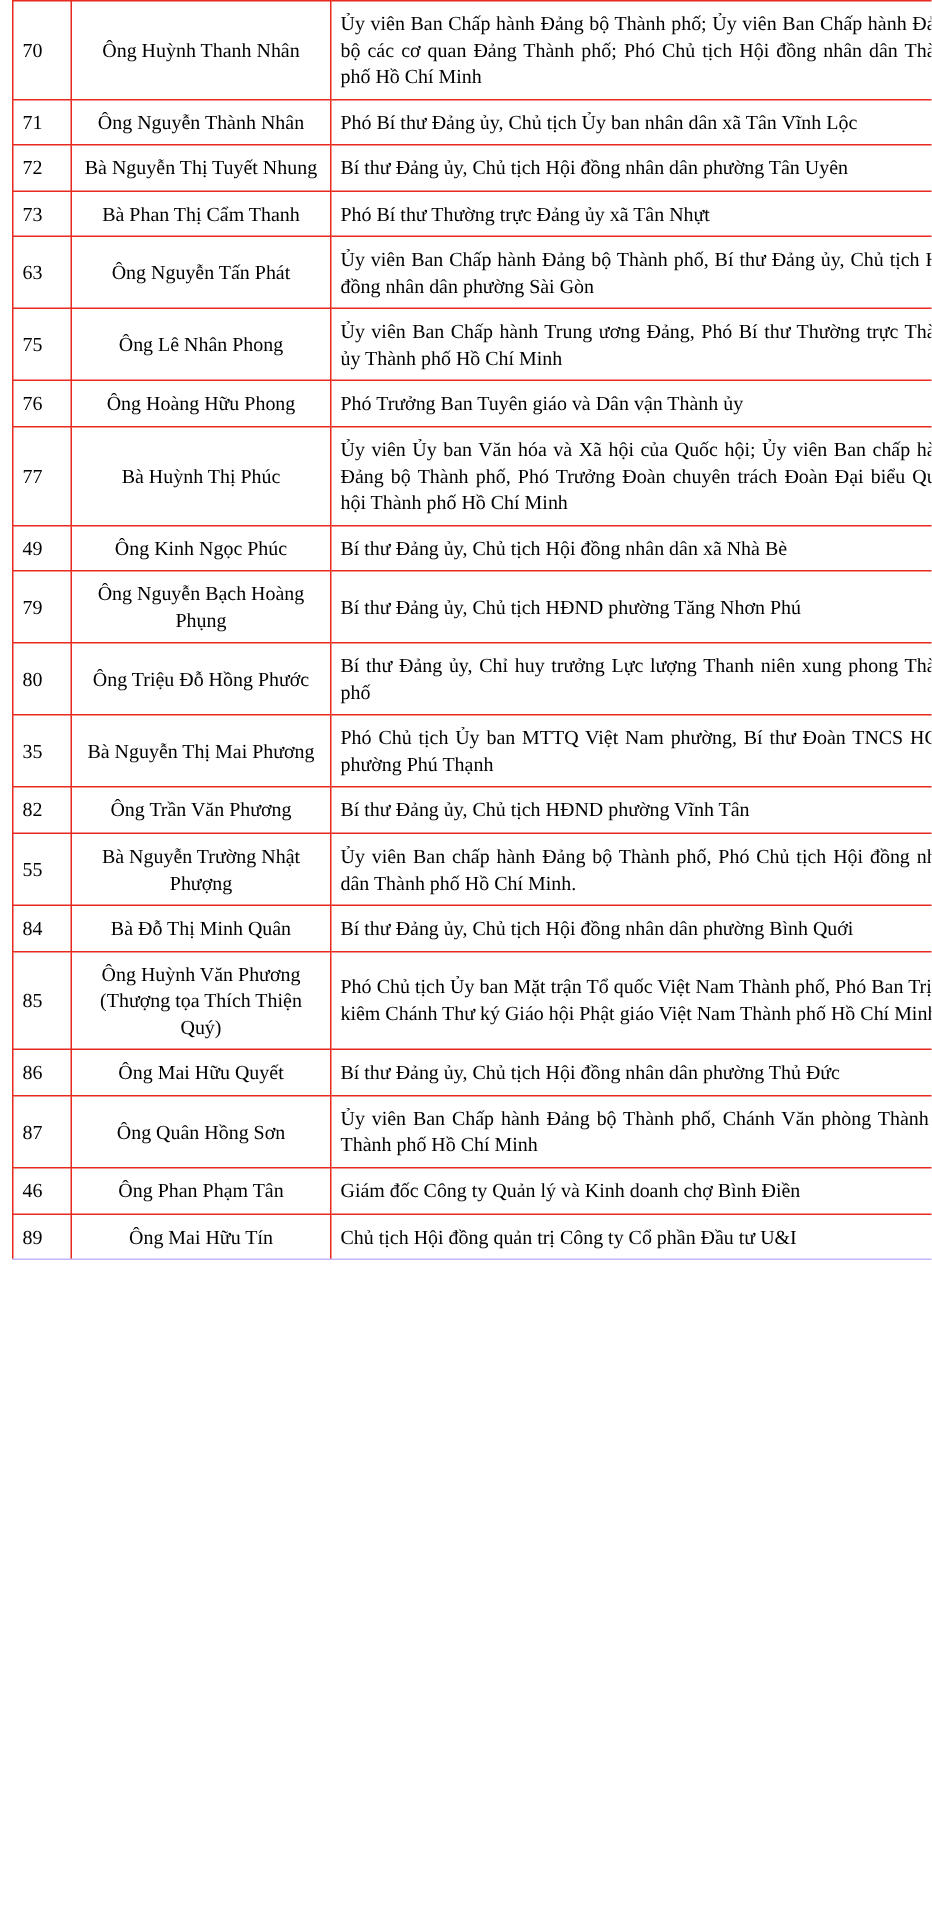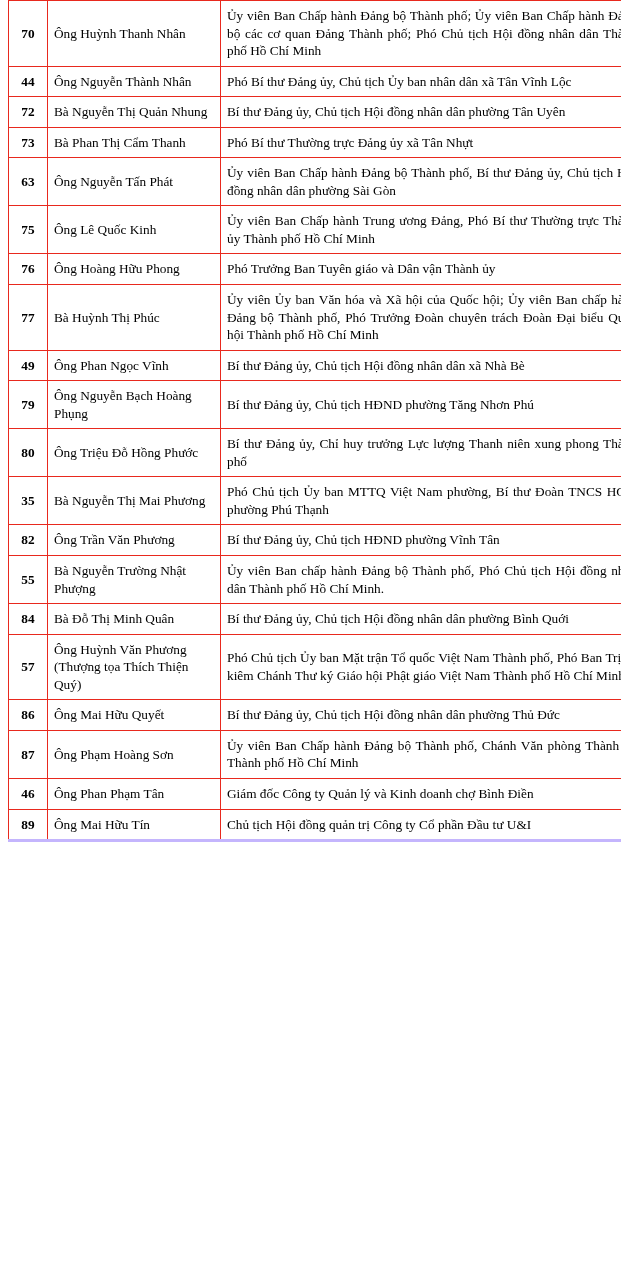--- a/index.html
+++ b/index.html
@@ -24,90 +24,90 @@
   }
   table.roster td {
     border: 1px solid #e8291e;
     vertical-align: middle;
     padding: 6px 6px 6px 6px;
     font-size: 13.3px;
     line-height: 1.32;
   }
   td.num {
     width: 26px;
-    text-align: center;
+    text-align: left;
     padding-left: 2px;
     padding-right: 2px;
     white-space: nowrap;
-    font-weight: bold;
   }
   td.name {
     width: 160px;
     padding-left: 6px;
+    text-align: center;
   }
   td.role {
     width: 410px;
     text-align: justify;
     text-justify: inter-word;
     padding-left: 8px;
     padding-right: 8px;
   }
   tr.last td {
-    border-bottom: 3px solid #c4b5fd;
+    border-bottom: 1px solid #c4b5fd;
   }
 </style>
 </head>
 <body>
 
 <div class="page">
   <table class="roster">
     <tbody>
         <tr>
           <td class="num">70</td>
           <td class="name">Ông Huỳnh Thanh Nhân</td>
           <td class="role">Ủy viên Ban Chấp hành Đảng bộ Thành phố; Ủy viên Ban Chấp hành Đảng bộ các cơ quan Đảng Thành phố; Phó Chủ tịch Hội đồng nhân dân Thành phố Hồ Chí Minh</td>
         </tr>
         <tr>
-          <td class="num">44</td>
+          <td class="num">71</td>
           <td class="name">Ông Nguyễn Thành Nhân</td>
           <td class="role">Phó Bí thư Đảng ủy, Chủ tịch Ủy ban nhân dân xã Tân Vĩnh Lộc</td>
         </tr>
         <tr>
           <td class="num">72</td>
-          <td class="name">Bà Nguyễn Thị Quản Nhung</td>
+          <td class="name">Bà Nguyễn Thị Tuyết Nhung</td>
           <td class="role">Bí thư Đảng ủy, Chủ tịch Hội đồng nhân dân phường Tân Uyên</td>
         </tr>
         <tr>
           <td class="num">73</td>
           <td class="name">Bà Phan Thị Cẩm Thanh</td>
           <td class="role">Phó Bí thư Thường trực Đảng ủy xã Tân Nhựt</td>
         </tr>
         <tr>
           <td class="num">63</td>
           <td class="name">Ông Nguyễn Tấn Phát</td>
           <td class="role">Ủy viên Ban Chấp hành Đảng bộ Thành phố, Bí thư Đảng ủy, Chủ tịch Hội đồng nhân dân phường Sài Gòn</td>
         </tr>
         <tr>
           <td class="num">75</td>
-          <td class="name">Ông Lê Quốc Kinh</td>
+          <td class="name">Ông Lê Nhân Phong</td>
           <td class="role">Ủy viên Ban Chấp hành Trung ương Đảng, Phó Bí thư Thường trực Thành ủy Thành phố Hồ Chí Minh</td>
         </tr>
         <tr>
           <td class="num">76</td>
           <td class="name">Ông Hoàng Hữu Phong</td>
           <td class="role">Phó Trưởng Ban Tuyên giáo và Dân vận Thành ủy</td>
         </tr>
         <tr>
           <td class="num">77</td>
           <td class="name">Bà Huỳnh Thị Phúc</td>
           <td class="role">Ủy viên Ủy ban Văn hóa và Xã hội của Quốc hội; Ủy viên Ban chấp hành Đảng bộ Thành phố, Phó Trưởng Đoàn chuyên trách Đoàn Đại biểu Quốc hội Thành phố Hồ Chí Minh</td>
         </tr>
         <tr>
           <td class="num">49</td>
-          <td class="name">Ông Phan Ngọc Vĩnh</td>
+          <td class="name">Ông Kinh Ngọc Phúc</td>
           <td class="role">Bí thư Đảng ủy, Chủ tịch Hội đồng nhân dân xã Nhà Bè</td>
         </tr>
         <tr>
           <td class="num">79</td>
           <td class="name">Ông Nguyễn Bạch Hoàng Phụng</td>
           <td class="role">Bí thư Đảng ủy, Chủ tịch HĐND phường Tăng Nhơn Phú</td>
         </tr>
         <tr>
           <td class="num">80</td>
           <td class="name">Ông Triệu Đỗ Hồng Phước</td>
@@ -127,32 +127,32 @@
           <td class="num">55</td>
           <td class="name">Bà Nguyễn Trường Nhật Phượng</td>
           <td class="role">Ủy viên Ban chấp hành Đảng bộ Thành phố, Phó Chủ tịch Hội đồng nhân dân Thành phố Hồ Chí Minh.</td>
         </tr>
         <tr>
           <td class="num">84</td>
           <td class="name">Bà Đỗ Thị Minh Quân</td>
           <td class="role">Bí thư Đảng ủy, Chủ tịch Hội đồng nhân dân phường Bình Quới</td>
         </tr>
         <tr>
-          <td class="num">57</td>
+          <td class="num">85</td>
           <td class="name">Ông Huỳnh Văn Phương (Thượng tọa Thích Thiện Quý)</td>
           <td class="role">Phó Chủ tịch Ủy ban Mặt trận Tổ quốc Việt Nam Thành phố, Phó Ban Trị sự kiêm Chánh Thư ký Giáo hội Phật giáo Việt Nam Thành phố Hồ Chí Minh</td>
         </tr>
         <tr>
           <td class="num">86</td>
           <td class="name">Ông Mai Hữu Quyết</td>
           <td class="role">Bí thư Đảng ủy, Chủ tịch Hội đồng nhân dân phường Thủ Đức</td>
         </tr>
         <tr>
           <td class="num">87</td>
-          <td class="name">Ông Phạm Hoàng Sơn</td>
+          <td class="name">Ông Quân Hồng Sơn</td>
           <td class="role">Ủy viên Ban Chấp hành Đảng bộ Thành phố, Chánh Văn phòng Thành ủy Thành phố Hồ Chí Minh</td>
         </tr>
         <tr>
           <td class="num">46</td>
           <td class="name">Ông Phan Phạm Tân</td>
           <td class="role">Giám đốc Công ty Quản lý và Kinh doanh chợ Bình Điền</td>
         </tr>
         <tr class="last">
           <td class="num">89</td>
           <td class="name">Ông Mai Hữu Tín</td>

